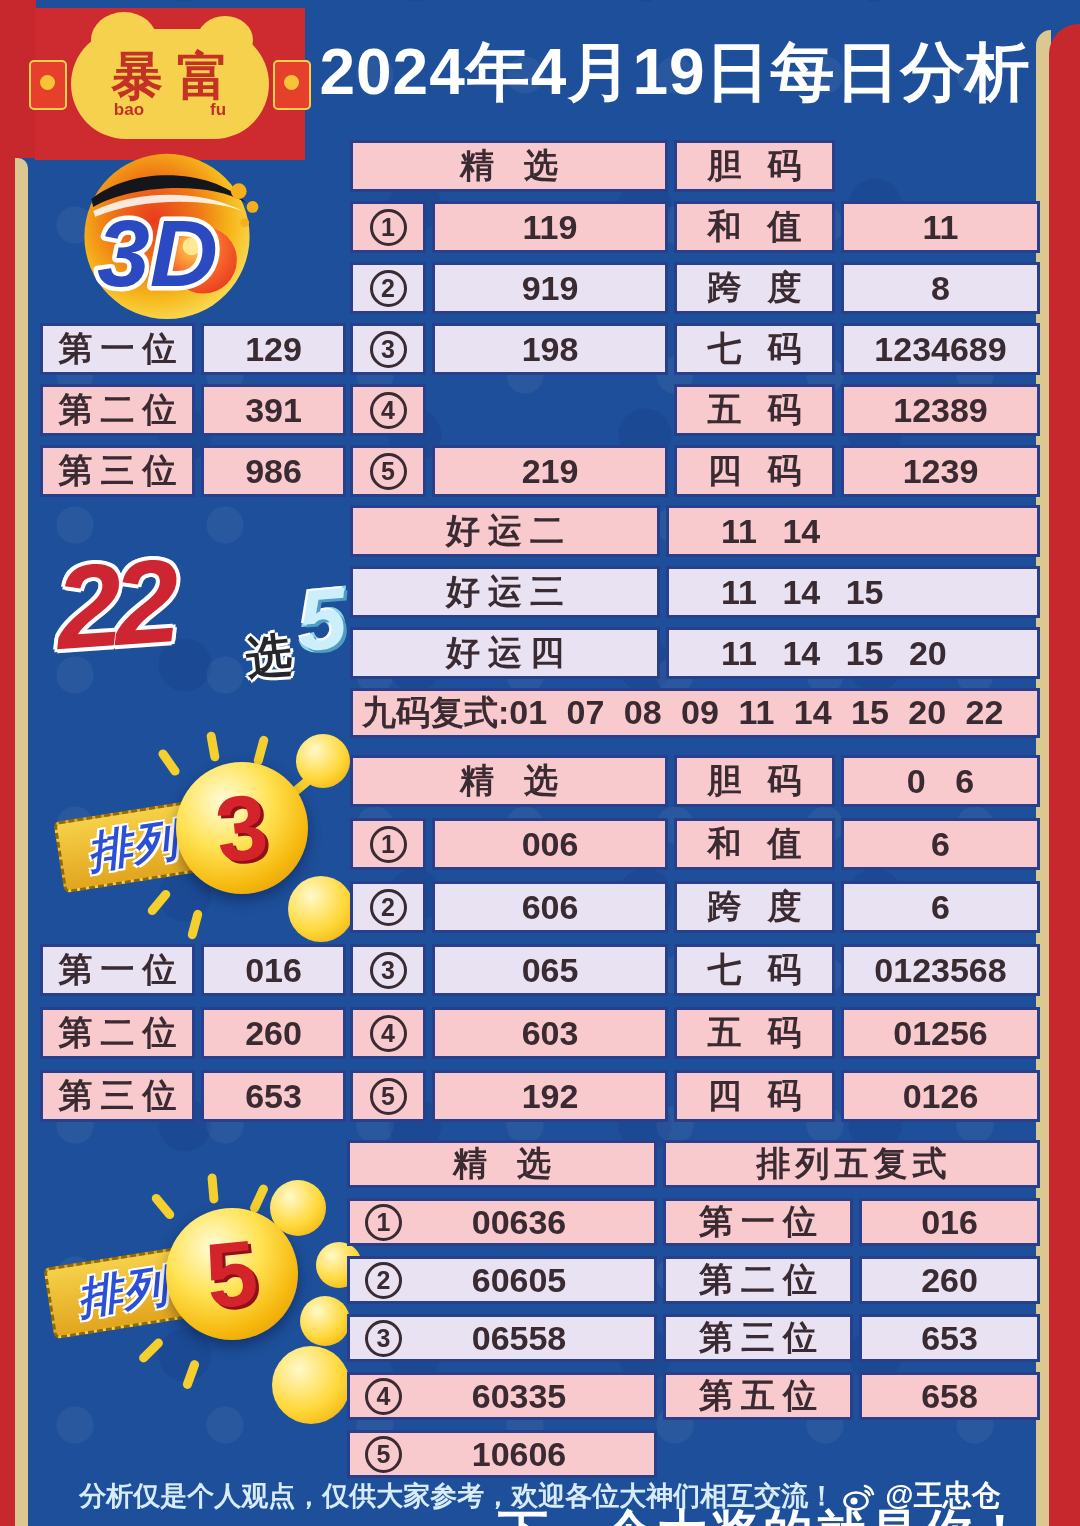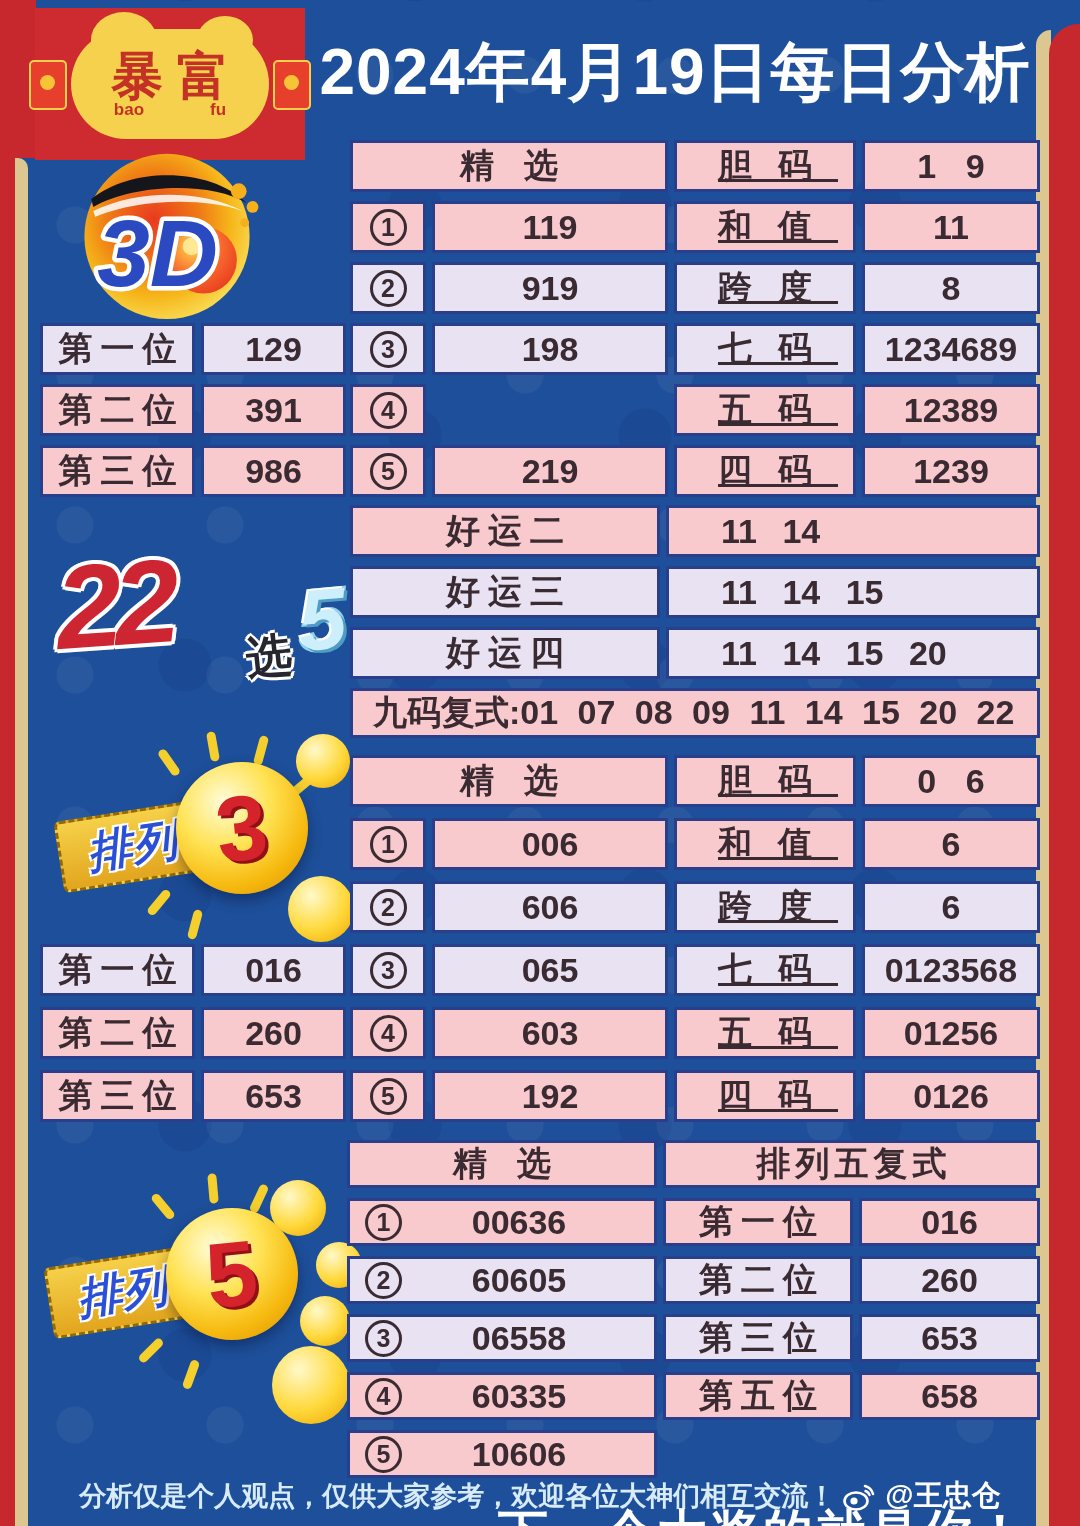--- a/index.html
+++ b/index.html
@@ -40,33 +40,33 @@
     text-align:center; color:#ffffff; font-size:64px; font-weight:bold; letter-spacing:1px; white-space:nowrap; }
 
   
   .tbl { position:absolute; display:flex; flex-direction:column;border-radius:11px; }
   .trow { display:flex; gap:6px; }
   .cell { display:flex; align-items:center; justify-content:center;
     border:3px solid #2a3f8c; font-weight:bold; color:#3a2a32; font-size:34px; }
   .pink { background:#f8c9cd; }
   .lav  { background:#e9e2f2; }
   .grow { flex:1; }
-  .w155 { width:155px; } .w76 { width:76px; } .w182 { width:182px;text-decoration:underline; } .w190 { width:190px; }
+  .w155 { width:155px; } .w76 { width:76px; } .w182 { width:161px; } .w190 { width:190px; }
   .h52 { height:52px; } .h50 { height:50px; } .h48 { height:48px; }
   .mb9  > .trow { margin-bottom:9px; }  .mb9  > .trow:last-child { margin-bottom:0; }
   .mb11 > .trow { margin-bottom:11px; } .mb11 > .trow:last-child { margin-bottom:0; }
   .mb10 > .trow { margin-bottom:10px; } .mb10 > .trow:last-child { margin-bottom:0; }
   .lsh { letter-spacing:30px; text-indent:30px; }
   .ls2 { letter-spacing:26px; text-indent:26px; }
   .ls3 { letter-spacing:8px;  text-indent:8px; }
   .ls4 { letter-spacing:5px;  text-indent:5px; }
   .ws  { word-spacing:20px; }
   .wsl { word-spacing:16px; }
   .left-pad { justify-content:flex-start; padding-left:52px; }
-  .nine-cell { justify-content:flex-start; padding-left:20px; word-spacing:10px; font-size:34px; }
+  .nine-cell { justify-content:flex-start; padding-left:9px; word-spacing:10px; font-size:34px; }
   .cnum { width:37px; height:37px; border:3px solid #3a2a32; border-radius:50%;
     display:flex; align-items:center; justify-content:center; font-size:25px; font-weight:bold; flex:0 0 auto; }
   .featrow { justify-content:flex-start; padding-left:15px; }
   .featrow .fval { flex:1; text-align:center; margin-right:18px; }
 
   
   #d3-mid   { left:350px; top:140px;  width:318px; }
   #d3-right { left:674px; top:140px;  width:366px; }
   #d3-left  { left:40px;  top:323px;  width:306px; }
   #x22-tbl  { left:350px; top:505px;  width:690px; }
@@ -206,23 +206,20 @@
         <span>219</span>
       </div>
   </div>
 </div>
 
 <div class="tbl mb9" id="d3-right">
   <div class="trow">
     <div class="cell pink w182 h52 ls2">
         <span>胆码</span>
       </div>
-    <div class="cell pink grow h52 ws">
-        <span class="ws">1 9</span>
-      </div>
   </div>
   <div class="trow">
     <div class="cell pink w182 h52 ls2">
         <span>和值</span>
       </div>
     <div class="cell pink grow h52">
         <span>11</span>
       </div>
   </div>
   <div class="trow">

